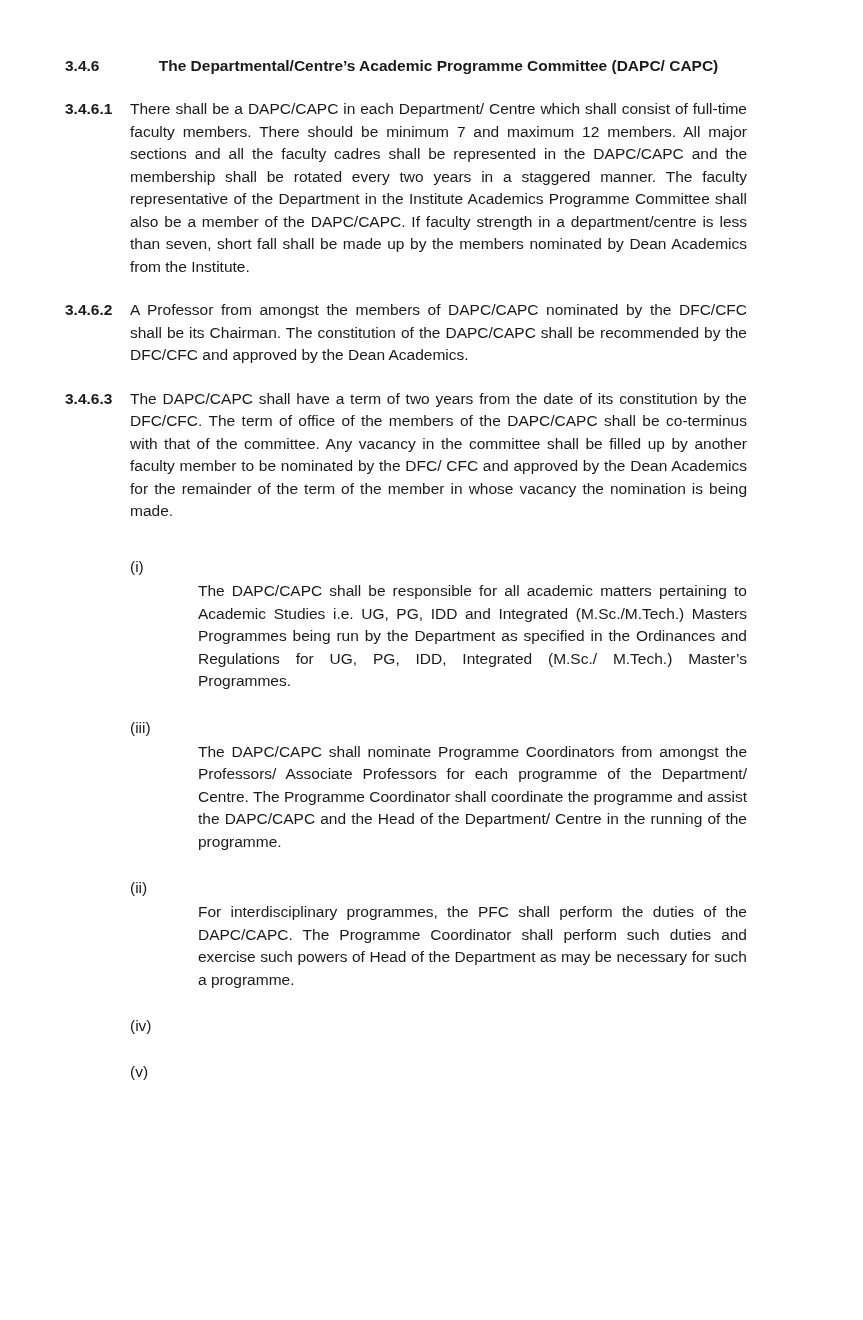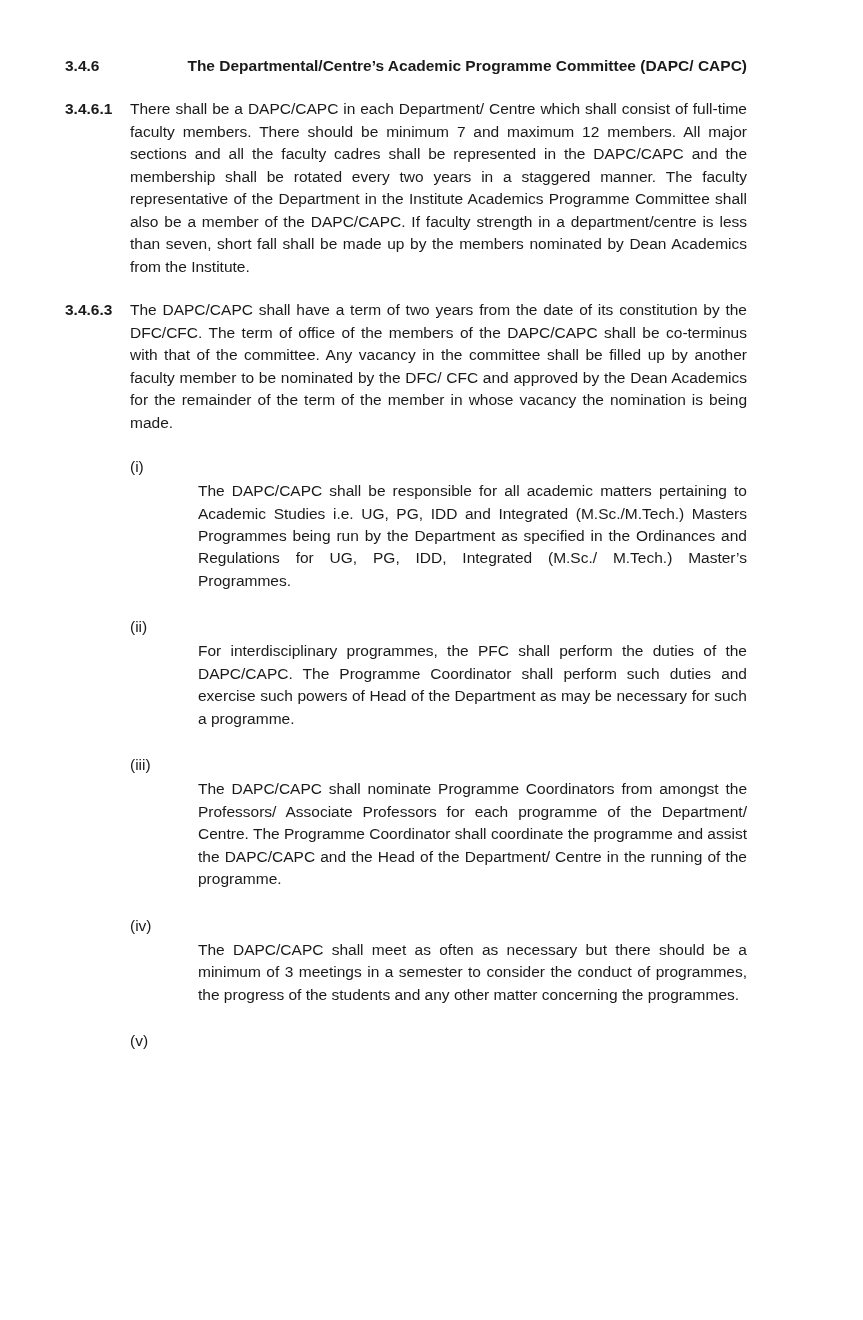--- a/index.html
+++ b/index.html
@@ -27,86 +27,89 @@
   .block .num {
     flex: 0 0 65px;
     font-weight: bold;
   }
   .block .txt {
     flex: 1;
     text-align: justify;
   }
   .block.heading .txt {
     font-weight: bold;
-    text-align: right;
+    text-align: center;
   }
   .sublist {
     margin-left: 65px;
   }
   .subitem {
     display: flex;
     align-items: flex-start;
     margin-bottom: 24px;
   }
   .subitem .label {
     flex: 0 0 68px;
   }
   .subitem .txt {
     flex: 1;
     text-align: justify;
     margin-top: 24px;
   }
   .para-group .block:last-of-type {
-    margin-bottom: 22px;
+    margin-bottom: 34px;
   }
 </style>
 </head>
 <body>
 
 <div class="page">
 
   <div class="block heading">
     <span class="num">3.4.6</span>
     <div class="txt">The Departmental/Centre’s Academic Programme Committee (DAPC/ CAPC)</div>
   </div>
 
   <div class="para-group">
     <div class="block">
       <span class="num">3.4.6.1</span>
       <div class="txt">There shall be a DAPC/CAPC in each Department/ Centre which shall consist of full-time faculty members. There should be minimum 7 and maximum 12 members. All major sections and all the faculty cadres shall be represented in the DAPC/CAPC and the membership shall be rotated every two years in a staggered manner.  The faculty representative of the Department in the Institute Academics Programme Committee shall also be a member of the DAPC/CAPC. If faculty strength in a department/centre is less than seven, short fall shall be made up by the members nominated by Dean Academics from the Institute.</div>
     </div>
 
+    <div class="block">
+      <span class="num">3.4.6.2</span>
+      <div class="txt">A Professor from amongst the members of DAPC/CAPC nominated by the DFC/CFC shall be its Chairman. The constitution of the DAPC/CAPC shall be recommended by the DFC/CFC and approved by the Dean Academics.</div>
+    </div>
 
     <div class="block">
       <span class="num">3.4.6.3</span>
       <div class="txt">The DAPC/CAPC shall have a term of two years from the date of its constitution by the DFC/CFC. The term of office of the members of the DAPC/CAPC shall be co-terminus with that of the committee. Any vacancy in the committee shall be filled up by another faculty member to be nominated by the DFC/ CFC and approved by the Dean Academics for the remainder of the term of the member in whose vacancy the nomination is being made.</div>
     </div>
   </div>
 
 
   <div class="sublist">
 
     <div class="subitem">
       <span class="label">(i)</span>
       <div class="txt">The DAPC/CAPC shall be responsible for all academic matters pertaining to Academic Studies i.e. UG, PG, IDD and Integrated (M.Sc./M.Tech.) Masters Programmes being run by the Department as specified in the Ordinances and Regulations for UG, PG, IDD, Integrated  (M.Sc./ M.Tech.) Master’s Programmes.</div>
     </div>
 
     <div class="subitem">
+      <span class="label">(iii)</span>
+      <div class="txt">The DAPC/CAPC shall nominate Programme Coordinators from amongst the Professors/ Associate Professors for each programme of the Department/ Centre. The Programme Coordinator shall coordinate the programme and assist the DAPC/CAPC and the Head of the Department/ Centre in the running of the programme.</div>
+    </div>
+
+    <div class="subitem">
       <span class="label">(ii)</span>
       <div class="txt">For interdisciplinary programmes, the PFC shall perform the duties of the DAPC/CAPC. The Programme Coordinator shall perform such duties and exercise such powers of Head of the Department as may be necessary for such a programme.</div>
     </div>
 
     <div class="subitem">
-      <span class="label">(iii)</span>
-      <div class="txt">The DAPC/CAPC shall nominate Programme Coordinators from amongst the Professors/ Associate Professors for each programme of the Department/ Centre. The Programme Coordinator shall coordinate the programme and assist the DAPC/CAPC and the Head of the Department/ Centre in the running of the programme.</div>
-    </div>
-
-    <div class="subitem">
       <span class="label">(iv)</span>
-      <div class="txt">The DAPC/CAPC shall meet as often as necessary but there should be a minimum of 3 meetings in a semester to consider the conduct of programmes, the progress of the students and any other matter concerning the programmes.</div>
     </div>
 
     <div class="subitem">
       <span class="label">(v)</span>
     </div>
 
 
   </div>
 
 </div>

